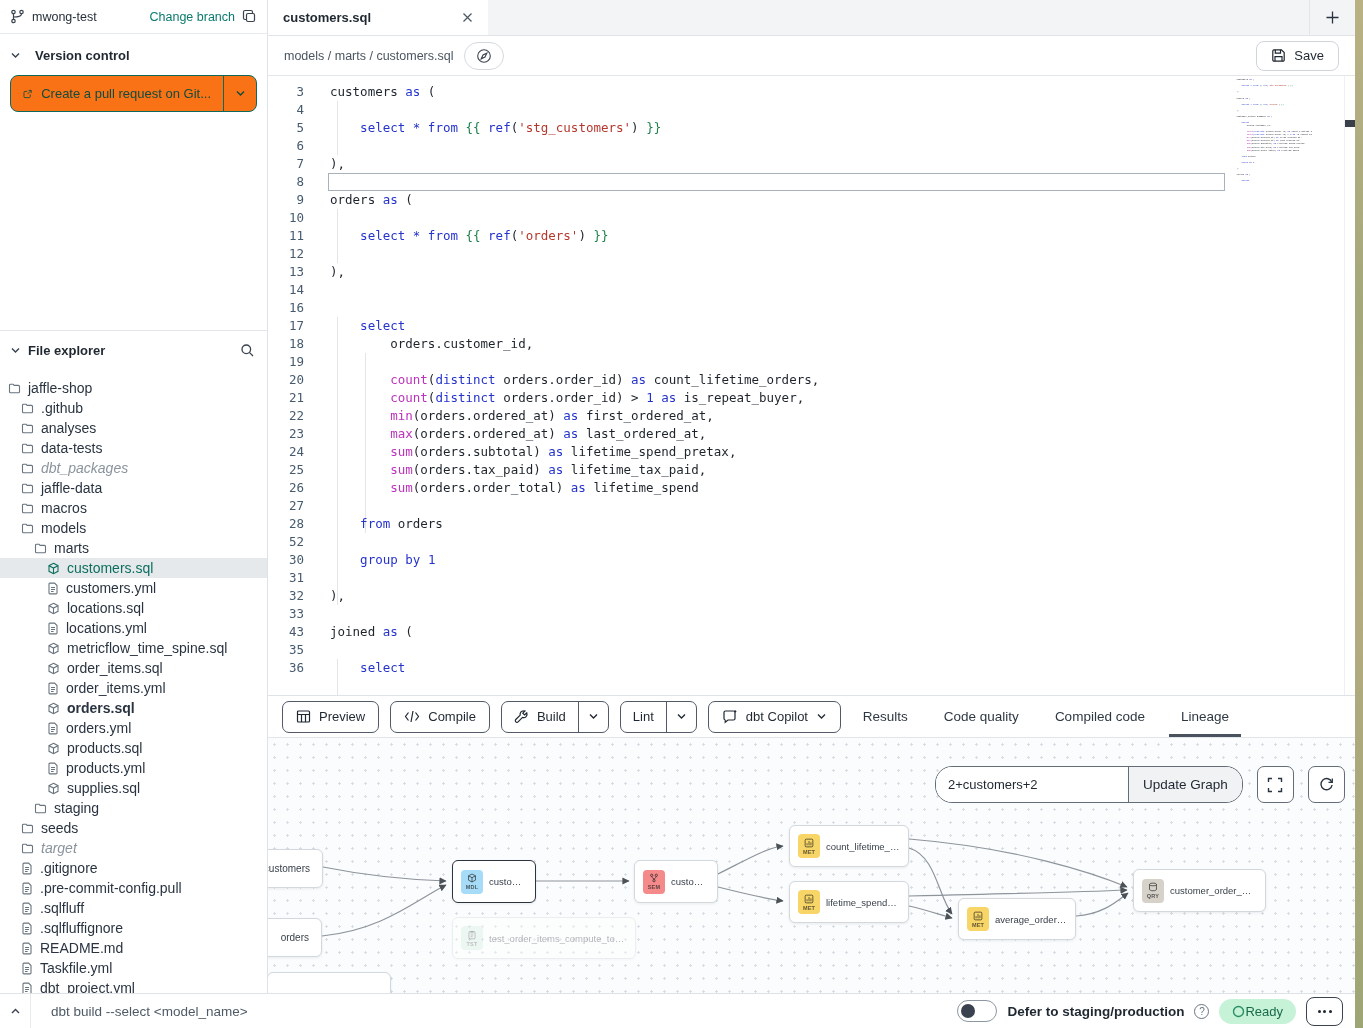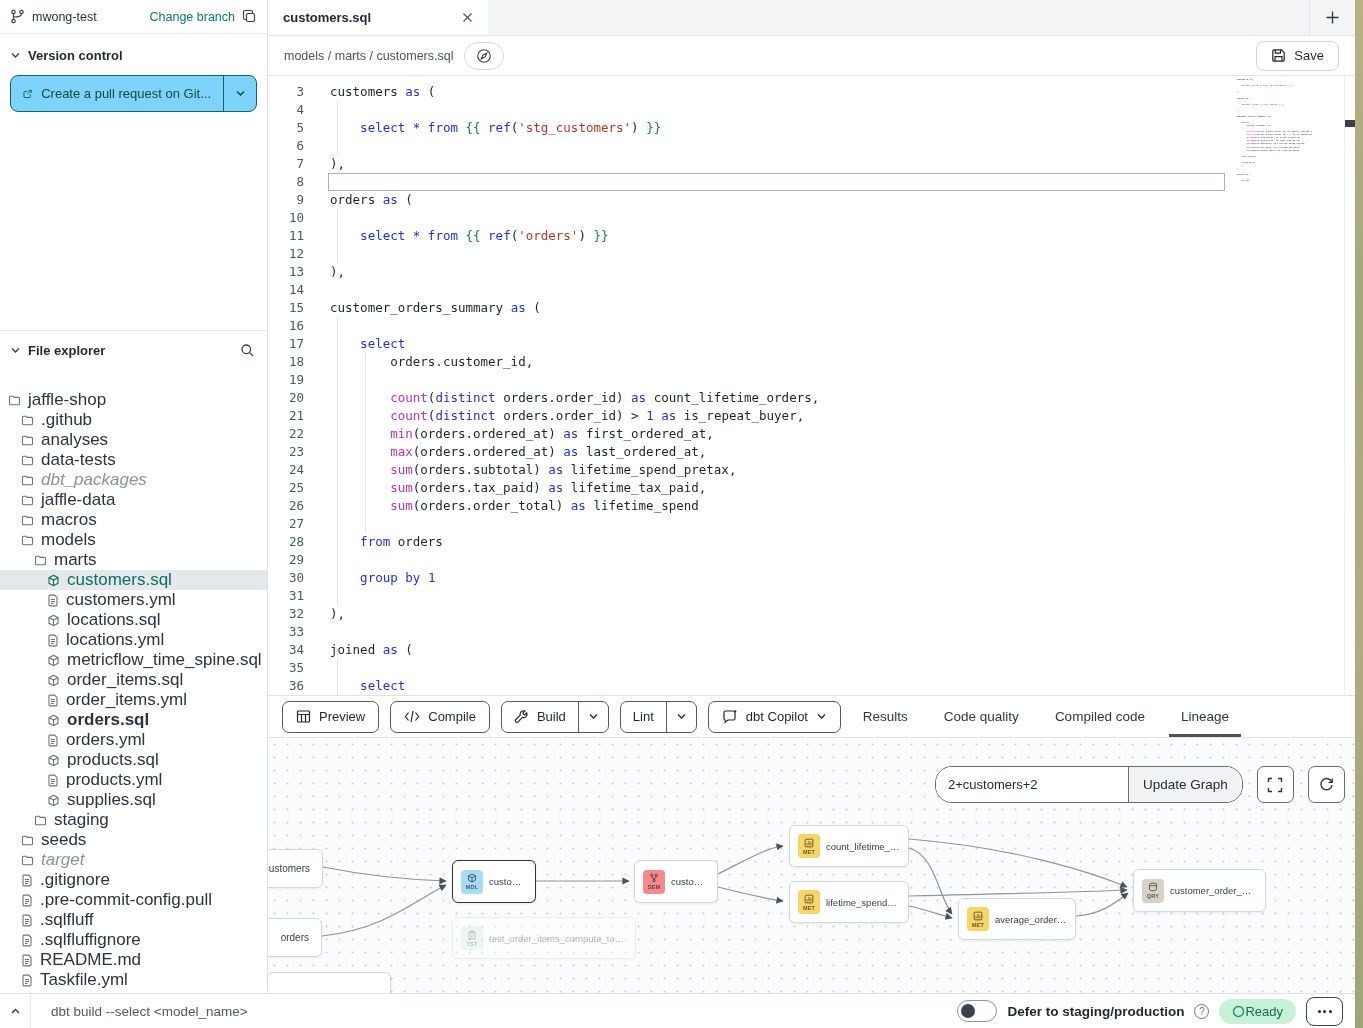--- a/index.html
+++ b/index.html
@@ -13,32 +13,32 @@
     background:linear-gradient(180deg,#b9b184 0%,#a4a87b 30%,#b3ab80 60%,#9ea575 100%); }
 
   
   .sidebar { position:absolute; left:0; top:0; width:268px; height:993px; background:#fff;
     border-right:1px solid #dfe3e7; overflow:hidden; }
   .git-header { height:34px; display:flex; align-items:center; gap:7px; padding:0 10px;
     border-bottom:1px solid #e8ebee; }
   .branch-name { font-size:12.5px; color:#273039; }
   .change-branch { margin-left:auto; color:#0a7a6c; font-size:12.5px; cursor:pointer; }
   .icon-btn { display:flex; align-items:center; justify-content:center; cursor:pointer; }
-  .section-header { display:flex; align-items:center; gap:7px; padding:14px 10px 8px 10px;
+  .section-header { display:flex; align-items:center; gap:14px; padding:14px 10px 8px 10px;
     font-size:13px; font-weight:bold; color:#1f2730; }
   .pr-group { margin:4px 10px; height:37px; display:flex; border:1px solid #0d6a5b; border-radius:8px;
-    background:#7dd3fc; overflow:hidden; cursor:pointer; }
+    background:#f97316; overflow:hidden; cursor:pointer; }
   .pr-main { flex:1; display:flex; align-items:center; gap:9px; padding:0 12px;
     font-size:13px; color:#114b3e; white-space:nowrap; overflow:hidden; }
   .pr-chevron { width:33px; border-left:1px solid #0d6a5b; display:flex; align-items:center; justify-content:center; }
   .file-explorer { position:absolute; left:0; top:330px; right:0; bottom:0; border-top:1px solid #e3e6e9; }
   .fe-header { display:flex; align-items:center; gap:7px; padding:12px 12px 8px 10px;
     font-size:13px; font-weight:bold; color:#1f2730; }
   .fe-search { margin-left:auto; }
-  .tree { margin-top:24px; font-size:17px; color:#2a3440; }
+  .tree { margin-top:12px; font-size:14px; color:#2a3440; }
   .tree-row { height:20px; display:flex; align-items:center; gap:7px; cursor:pointer; white-space:nowrap; }
   .tree-row.selected { background:#e6e9eb; color:#0b6e5f; }
   .tree-row.muted { color:#8a939c; font-style:italic; }
   .tree-row .ticon { flex:0 0 auto; display:flex; }
 
   
   .main { position:absolute; left:268px; top:0; width:1087px; height:993px; }
   .tabbar { height:36px; background:#f3f4f6; border-bottom:1px solid #e1e5e9; display:flex; }
   .tab-active { width:220px; background:#fff; display:flex; align-items:center; padding:0 15px;
     font-size:13px; font-weight:bold; color:#1f2730; }
@@ -541,24 +541,20 @@
           </div>
           <div class="code-line">
             <span class="ln">13</span>
             <span class="code-text"><span class="tk-d">),</span></span>
           </div>
           <div class="code-line">
             <span class="ln">14</span>
             <span class="code-text"></span>
           </div>
           <div class="code-line">
-            <span class="ln">15</span>
-            <span class="code-text"><span class="tk-d">customer_orders_summary </span><span class="tk-k">as</span><span class="tk-d"> (</span></span>
-          </div>
-          <div class="code-line">
             <span class="ln">16</span>
             <span class="code-text"></span>
           </div>
           <div class="code-line">
             <span class="ln">17</span>
             <span class="code-text"><span class="tk-d">    </span><span class="tk-k">select</span></span>
           </div>
           <div class="code-line">
             <span class="ln">18</span>
             <span class="code-text"><span class="tk-d">        orders.customer_id,</span></span>
@@ -597,41 +593,41 @@
           </div>
           <div class="code-line">
             <span class="ln">27</span>
             <span class="code-text"></span>
           </div>
           <div class="code-line">
             <span class="ln">28</span>
             <span class="code-text"><span class="tk-d">    </span><span class="tk-k">from</span><span class="tk-d"> orders</span></span>
           </div>
           <div class="code-line">
-            <span class="ln">29</span>
+            <span class="ln">52</span>
             <span class="code-text"></span>
           </div>
           <div class="code-line">
             <span class="ln">30</span>
             <span class="code-text"><span class="tk-d">    </span><span class="tk-k">group</span><span class="tk-d"> </span><span class="tk-k">by</span><span class="tk-d"> </span><span class="tk-n">1</span></span>
           </div>
           <div class="code-line">
             <span class="ln">31</span>
             <span class="code-text"></span>
           </div>
           <div class="code-line">
             <span class="ln">32</span>
             <span class="code-text"><span class="tk-d">),</span></span>
           </div>
           <div class="code-line">
             <span class="ln">33</span>
             <span class="code-text"></span>
           </div>
           <div class="code-line">
-            <span class="ln">34</span>
+            <span class="ln">43</span>
             <span class="code-text"><span class="tk-d">joined </span><span class="tk-k">as</span><span class="tk-d"> (</span></span>
           </div>
           <div class="code-line">
             <span class="ln">35</span>
             <span class="code-text"></span>
           </div>
           <div class="code-line">
             <span class="ln">36</span>
             <span class="code-text"><span class="tk-d">    </span><span class="tk-k">select</span></span>
           </div>

